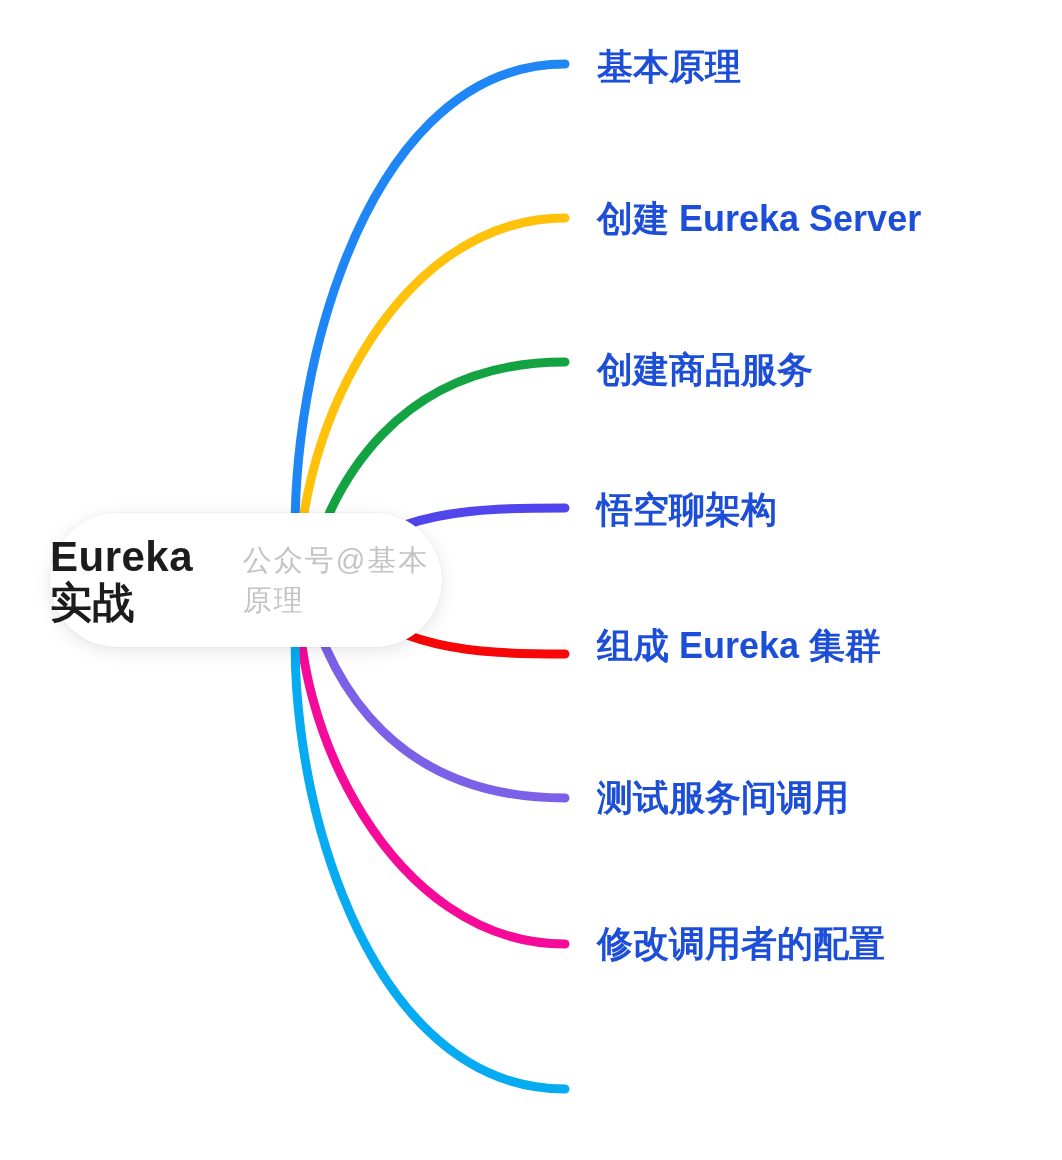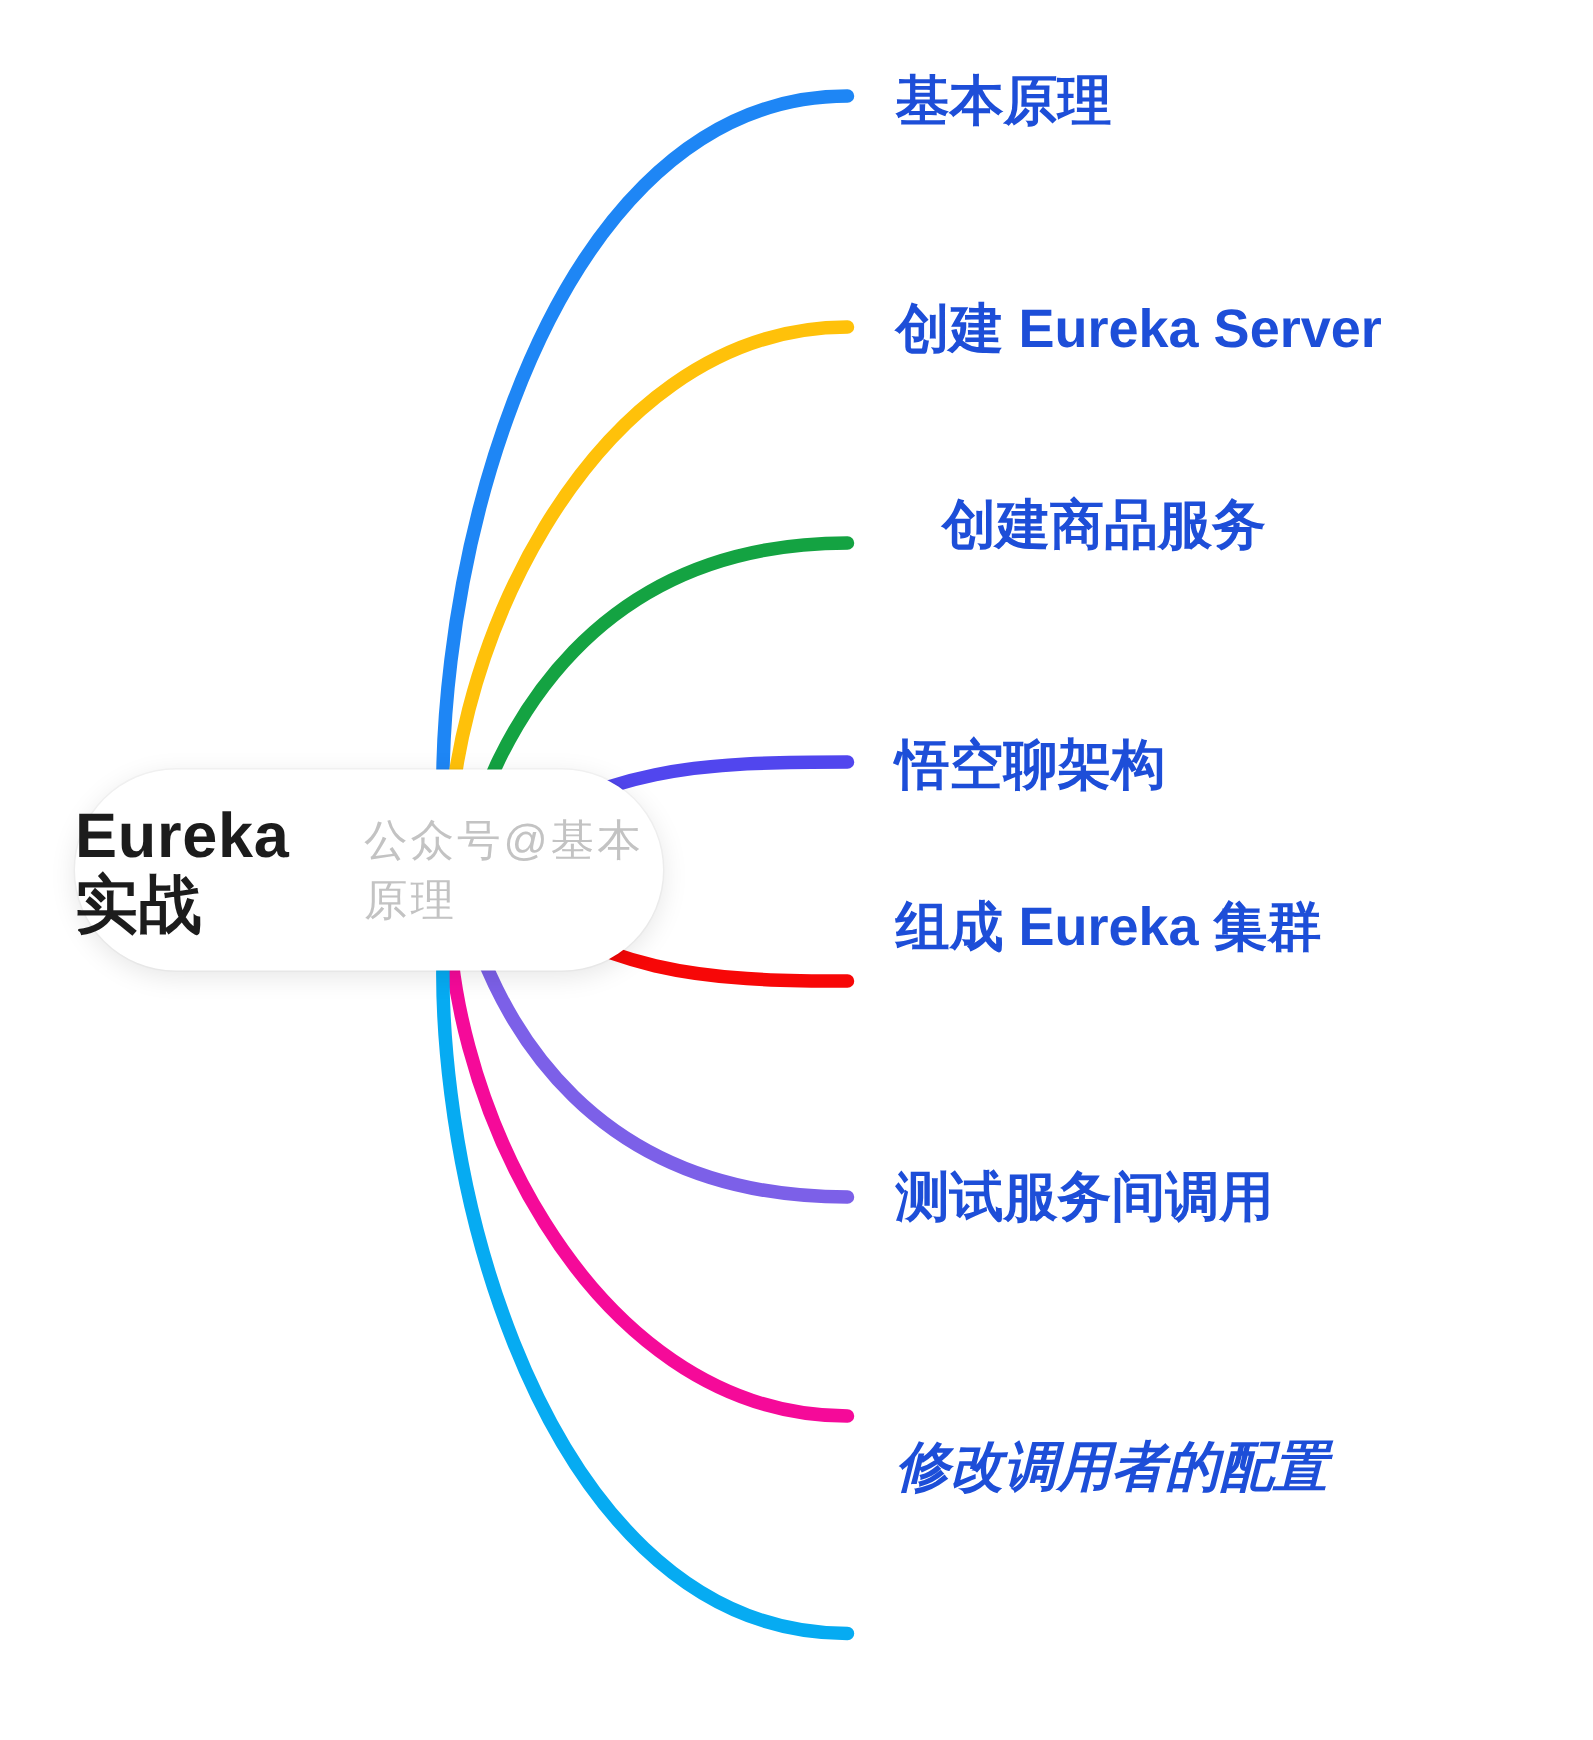--- a/index.html
+++ b/index.html
@@ -47,25 +47,25 @@
     left: 597px;
     font-size: 36px;
     font-weight: 800;
     color: #1d4ed8;
     white-space: nowrap;
     line-height: 44px;
     cursor: default;
   }
   .bl-1 { top: 45px; }
   .bl-2 { top: 197px; }
-  .bl-3 { top: 328px; margin-left: 31px; }
+  .bl-3 { top: 348px; }
   .bl-4 { top: 488px; }
-  .bl-5 { top: 596px; }
+  .bl-5 { top: 624px; }
   .bl-6 { top: 776px; }
-  .bl-7 { top: 956px; font-style: italic; }
+  .bl-7 { top: 922px; }
   .bl-8 { top: 1067px; }
 </style>
 </head>
 <body>
 
 <div class="stage">
 
   <svg class="curves" viewBox="0 0 1062 1160" aria-hidden="true">
     <path d="M300,590 C275,430 350,64 565,64" stroke-width="9" stroke="#1e86f5"></path>
     <path d="M300,590 C290,450 390,218 565,218" stroke-width="9" stroke="#ffc10a"></path>

